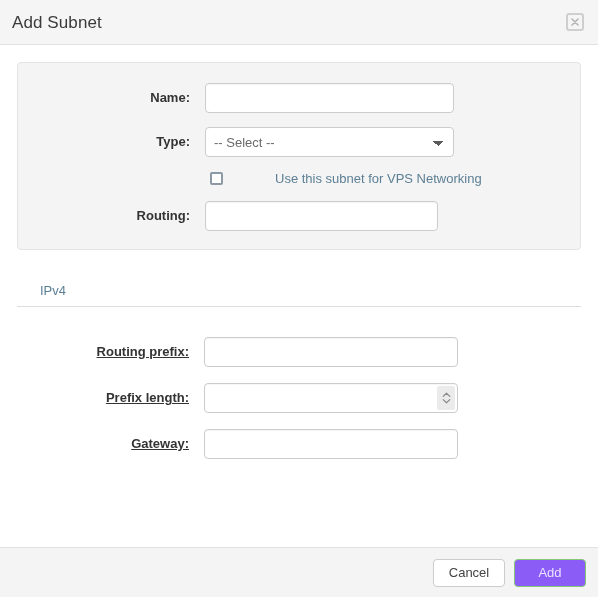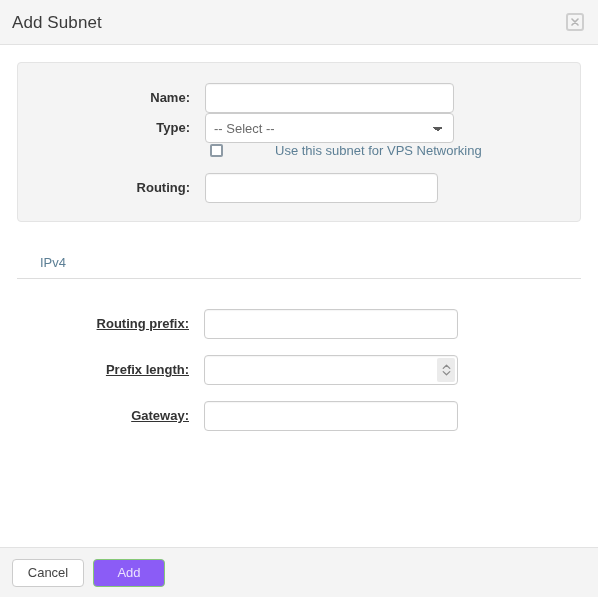--- a/index.html
+++ b/index.html
@@ -74,21 +74,21 @@
     background: #f4f4f4;
     border: 1px solid #e4e4e4;
     border-radius: 4px;
     padding: 20px 0 18px 0;
     box-sizing: border-box;
   }
 
   .form-row {
     display: flex;
     align-items: center;
-    margin-bottom: 0;
+    margin-bottom: 14px;
   }
   .form-row:last-child { margin-bottom: 0; }
 
   .form-label {
     width: 187px;
     text-align: right;
     padding-right: 15px;
     box-sizing: border-box;
     font-weight: bold;
     font-size: 13px;
@@ -246,20 +246,21 @@
 
   
   .modal-footer {
     flex: 0 0 auto;
     height: 50px;
     box-sizing: border-box;
     background: #f4f4f4;
     border-top: 1px solid #e2e2e2;
     display: flex;
     align-items: center;
+    justify-content: flex-end;
     padding: 0 12px;
     gap: 9px;
   }
   .btn {
     box-sizing: border-box;
     height: 28px;
     min-width: 72px;
     padding: 0 14px;
     border-radius: 4px;
     font-family: "Liberation Sans", sans-serif;

